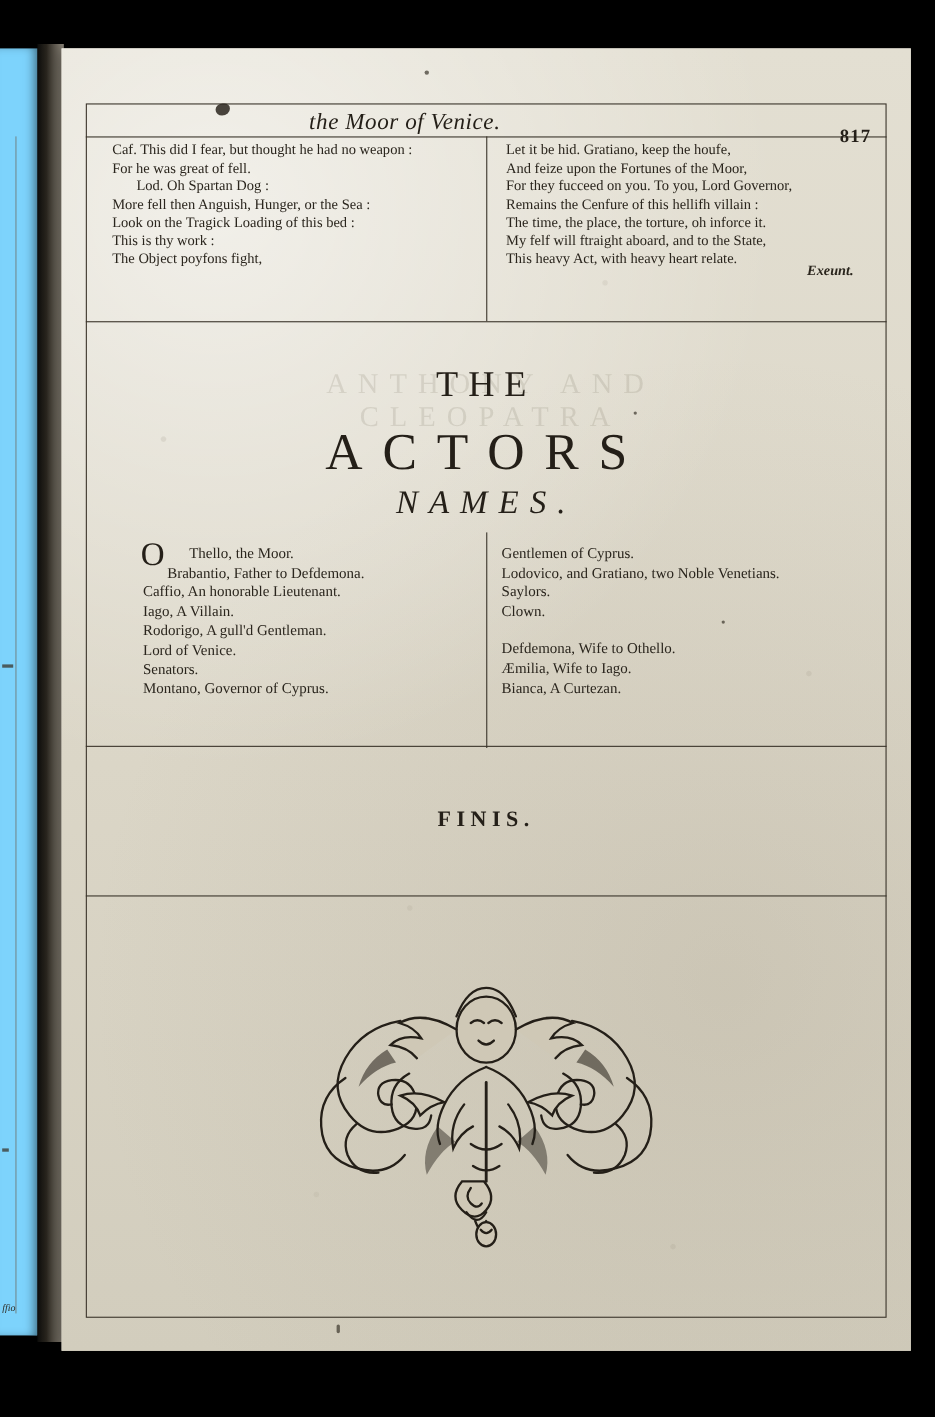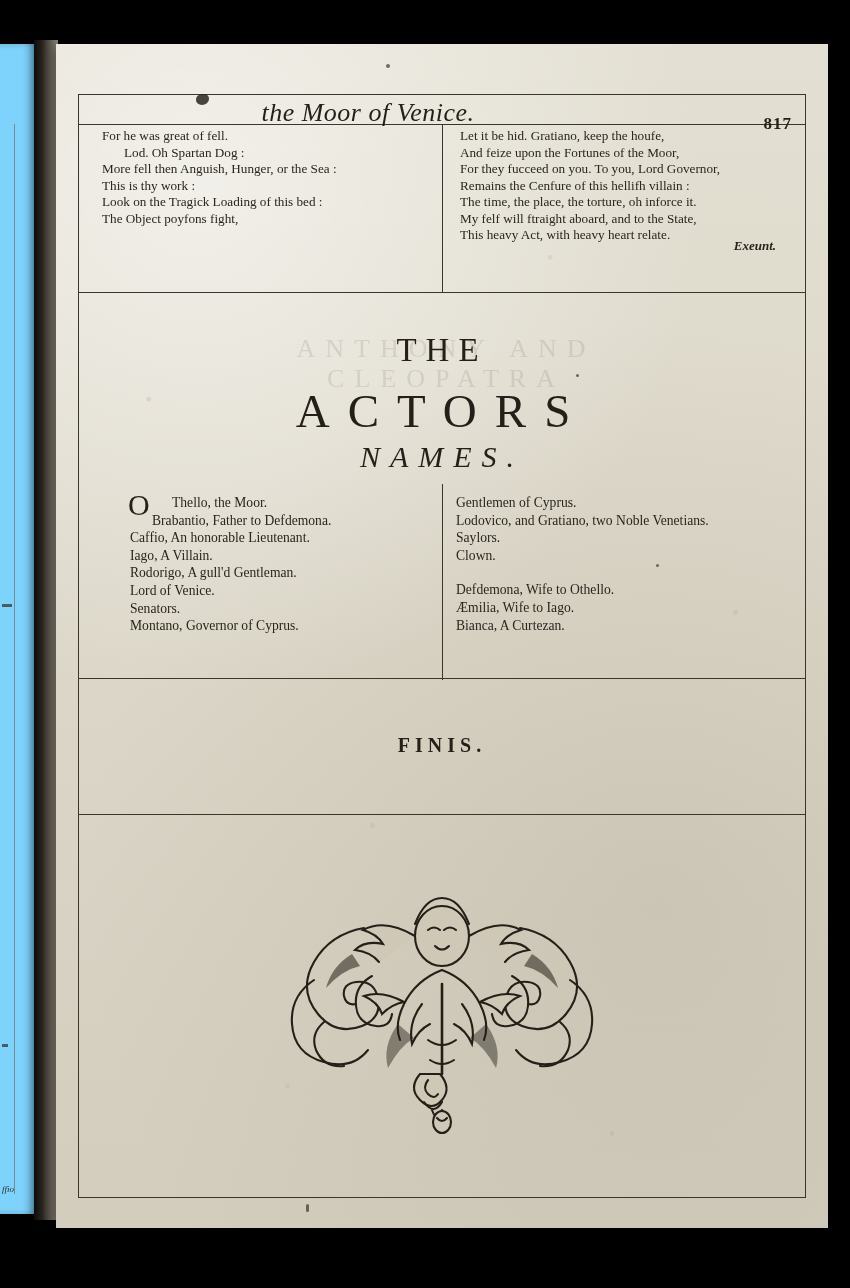--- a/index.html
+++ b/index.html
@@ -103,21 +103,21 @@
     width: 1px;
     background: #3b352b;
   }
 
   
   .runhead {
     position: absolute;
     left: 0; top: 54px;
     width: 624px;
     text-align: center;
-    font-size: 26px;
+    font-size: 21px;
     font-style: italic;
     color: #241f18;
     letter-spacing: .5px;
   }
   .folio {
     position: absolute;
     right: 36px; top: 70px;
     font-size: 17px;
     font-weight: bold;
     color: #241f18;
@@ -257,25 +257,26 @@
     <div class="rule-h" style="top:770px;"></div>
 
     <div class="rule-v" style="left:386px; top:80px; height:168px;"></div>
     <div class="rule-v" style="left:386px; top:440px; height:196px;"></div>
 
     <div class="head-blot"></div>
     <div class="runhead">the Moor of Venice.</div>
     <div class="folio">817</div>
 
     <div class="col col-left">
+      <div class="ln">Caf. This did I fear, but thought he had no weapon :</div>
       <div class="ln">For he was great of fell.</div>
       <div class="ln" style="padding-left:22px;">Lod. Oh Spartan Dog :</div>
       <div class="ln">More fell then Anguish, Hunger, or the Sea :</div>
+      <div class="ln">Look on the Tragick Loading of this bed :</div>
       <div class="ln">This is thy work :</div>
-      <div class="ln">Look on the Tragick Loading of this bed :</div>
       <div class="ln">The Object poyfons fight,</div>
     </div>
 
     <div class="col col-right">
       <div class="ln">Let it be hid. Gratiano, keep the houfe,</div>
       <div class="ln">And feize upon the Fortunes of the Moor,</div>
       <div class="ln">For they fucceed on you.  To you, Lord Governor,</div>
       <div class="ln">Remains the Cenfure of this hellifh villain :</div>
       <div class="ln">The time, the place, the torture, oh inforce it.</div>
       <div class="ln">My felf will ftraight aboard, and to the State,</div>

